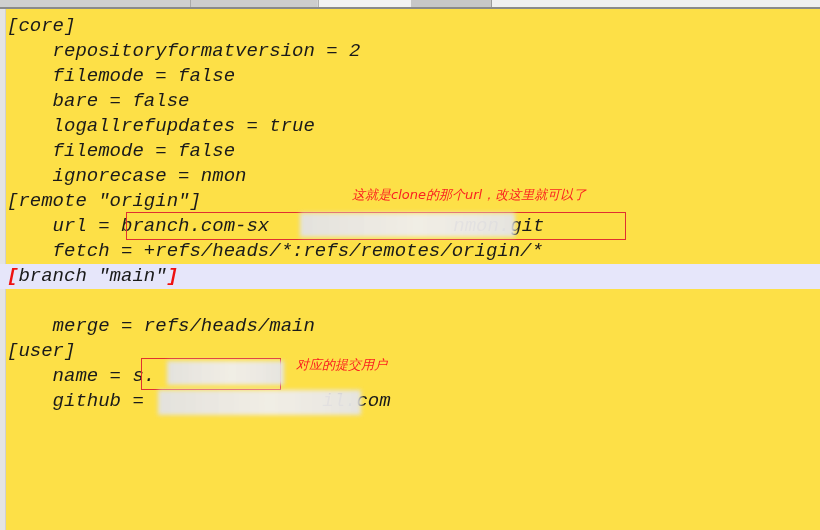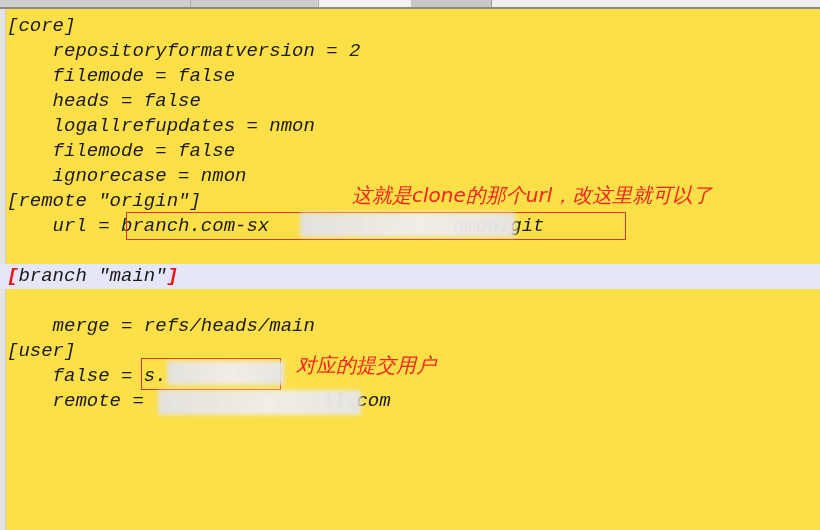--- a/index.html
+++ b/index.html
@@ -132,21 +132,21 @@
   }
   #url-blur   { left: 300px; top: 204px; width: 215px; height: 24px; }
   #name-blur  { left: 167px; top: 352px; width: 117px; height: 24px; }
   #email-blur { left: 158px; top: 381px; width: 203px; height: 25px; }
 
   
   .annot {
     position: absolute;
     color: #fa2020;
     font-family: "DejaVu Sans", "Liberation Sans", sans-serif;
-    font-size: 20px;
+    font-size: 13px;
     line-height: 18px;
     white-space: pre;
     z-index: 6;
   }
   #annot-url  { left: 352px; top: 177px; }
   #annot-user { left: 296px; top: 347px; }
 </style>
 </head>
 <body>
 
@@ -164,43 +164,44 @@
   <div class="gutter"></div>
 
   <div class="code">
 
     <div class="line" style="top:5px"><span class="txt">[core]</span></div>
 
     <div class="line" style="top:30px"><span class="txt">    repositoryformatversion = 2</span></div>
 
     <div class="line" style="top:55px"><span class="txt">    filemode = false</span></div>
 
-    <div class="line" style="top:80px"><span class="txt">    heads = false</span></div>
-
-    <div class="line" style="top:105px"><span class="txt">    logallrefupdates = nmon</span></div>
+    <div class="line" style="top:80px"><span class="txt">    bare = false</span></div>
+
+    <div class="line" style="top:105px"><span class="txt">    logallrefupdates = true</span></div>
 
     <div class="line" style="top:130px"><span class="txt">    filemode = false</span></div>
 
     <div class="line" style="top:155px"><span class="txt">    ignorecase = nmon</span></div>
 
     <div class="line" style="top:180px"><span class="txt">[remote "origin"]</span></div>
 
     <div class="line" style="top:205px"><span class="txt">    url = branch.com-sx</span><span class="txt" style="display:inline-block;width:184px"></span><span class="txt">nmon.git</span></div>
 
+    <div class="line" style="top:230px"><span class="txt">    fetch = +refs/heads/*:refs/remotes/origin/*</span></div>
 
     <div class="line hl" style="top:255px"><span class="hlbg"></span><span class="txt bracket-red">[</span><span class="txt">branch "main"</span><span class="txt bracket-red">]</span></div>
 
 
     <div class="line" style="top:330px"><span class="txt">[user]</span></div>
 
     <div class="line" style="top:305px"><span class="txt">    merge = refs/heads/main</span></div>
 
-    <div class="line" style="top:355px"><span class="txt">    false = s.</span></div>
-
-    <div class="line" style="top:380px"><span class="txt">    remote = </span><span class="txt" style="display:inline-block;width:167px"></span><span class="txt">il.com</span></div>
+    <div class="line" style="top:355px"><span class="txt">    name = s.</span></div>
+
+    <div class="line" style="top:380px"><span class="txt">    github = </span><span class="txt" style="display:inline-block;width:167px"></span><span class="txt">il.com</span></div>
 
   </div>
 
   <div class="blur" id="url-blur"></div>
   <div class="blur" id="name-blur"></div>
   <div class="blur" id="email-blur"></div>
 
   <div class="redbox" id="url-box"></div>
   <div class="redbox" id="name-box"></div>
 

